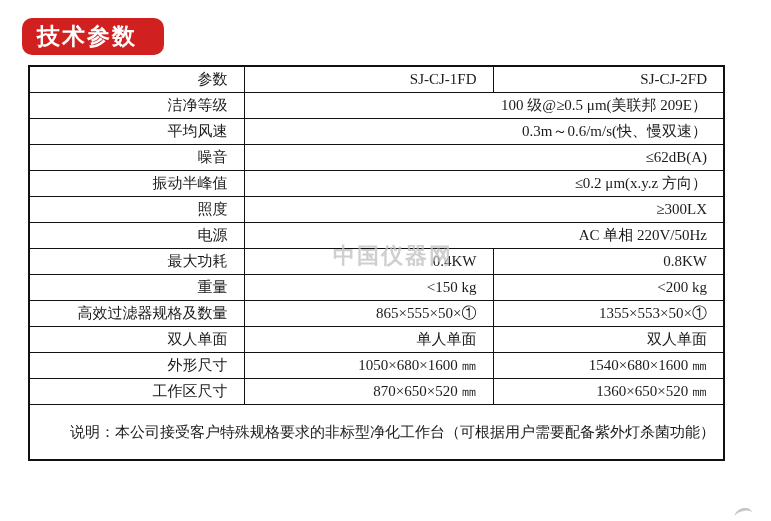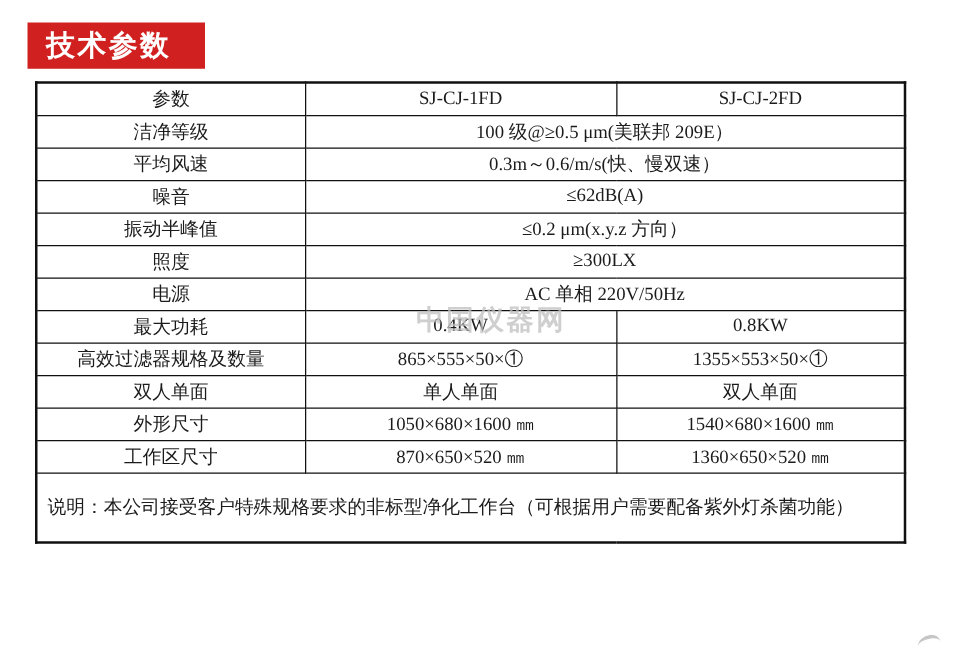--- a/index.html
+++ b/index.html
@@ -12,39 +12,39 @@
   body{
     width:771px;height:521px;position:relative;background:#ffffff;
     font-family:"Liberation Serif","DejaVu Serif",serif;color:var(--ink);
     overflow:hidden;
   }
   .badge{
     position:absolute;left:22px;top:18px;height:37px;min-width:142px;
     background:var(--accent);color:#ffffff;
     font-family:"Liberation Sans","DejaVu Sans",sans-serif;
     font-weight:bold;font-size:23px;line-height:37px;
-    padding:0 15px;letter-spacing:2px;
+    padding:0 15px;letter-spacing:2px;border-radius:10px;
   }
   table.spec{
     position:absolute;left:28px;top:65px;width:695px;
     border-collapse:collapse;table-layout:fixed;
     font-size:15px;
   }
   table.spec col.c1{width:215px;}
   table.spec col.c2{width:249px;}
   table.spec col.c3{width:231px;}
   table.spec th,table.spec td{
     border:1.6px solid #111;
     height:26px;padding:0 16px;
-    text-align:center;vertical-align:middle;
+    text-align:right;vertical-align:middle;
     font-weight:normal;white-space:nowrap;overflow:hidden;
   }
   table.spec{border:2.5px solid #111;}
   table.spec td.note{
-    text-align:left;white-space:normal;height:56px;
+    text-align:right;white-space:normal;height:56px;
     padding:2px 8px;line-height:26px;font-size:15px;
   }
   .watermark{
     position:absolute;left:333px;top:241px;z-index:5;
     font-family:"Liberation Sans","DejaVu Sans",sans-serif;
     font-weight:bold;font-size:22px;letter-spacing:2px;
     color:var(--wm);opacity:0.75;pointer-events:none;
   }
   .corner-mark{
     position:absolute;left:734px;top:508px;width:18px;height:8px;
@@ -94,20 +94,25 @@
     <tr>
       <td>电源</td>
       <td colspan="2">AC 单相 220V/50Hz</td>
     </tr>
     <tr>
       <td>最大功耗</td>
       <td>0.4KW</td>
       <td>0.8KW</td>
     </tr>
     <tr>
+      <td>重量</td>
+      <td>&lt;150 kg</td>
+      <td>&lt;200 kg</td>
+    </tr>
+    <tr>
       <td>高效过滤器规格及数量</td>
       <td>865×555×50×①</td>
       <td>1355×553×50×①</td>
     </tr>
     <tr>
       <td>双人单面</td>
       <td>单人单面</td>
       <td>双人单面</td>
     </tr>
     <tr>

